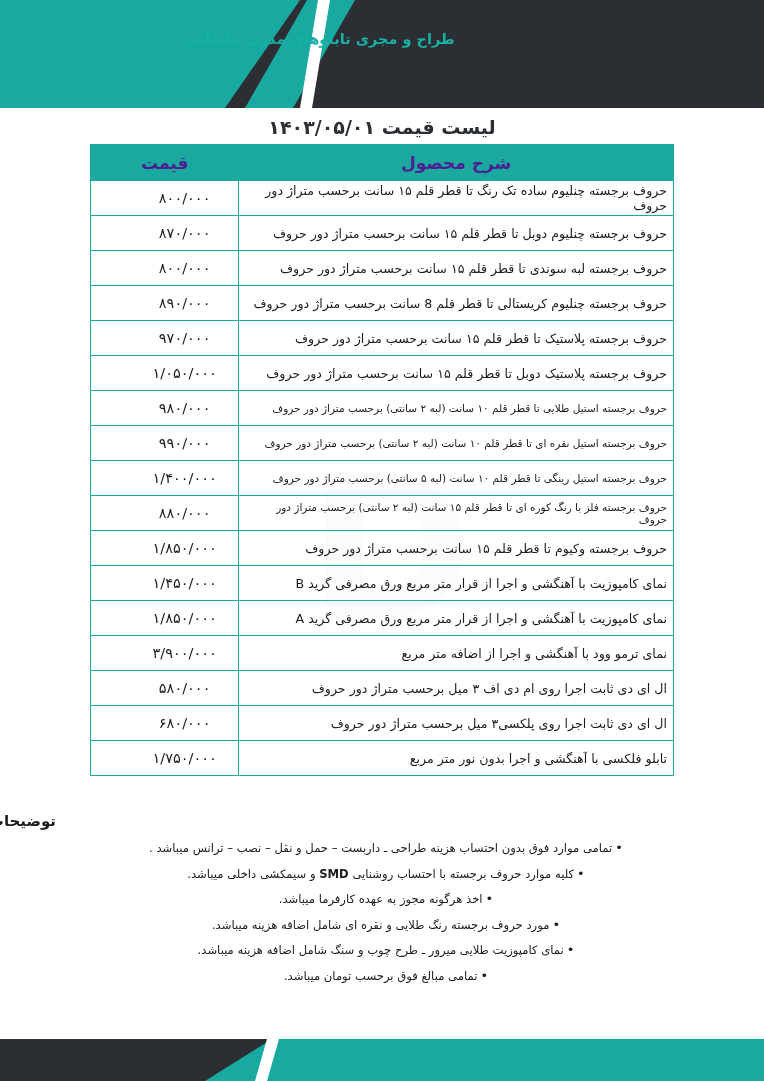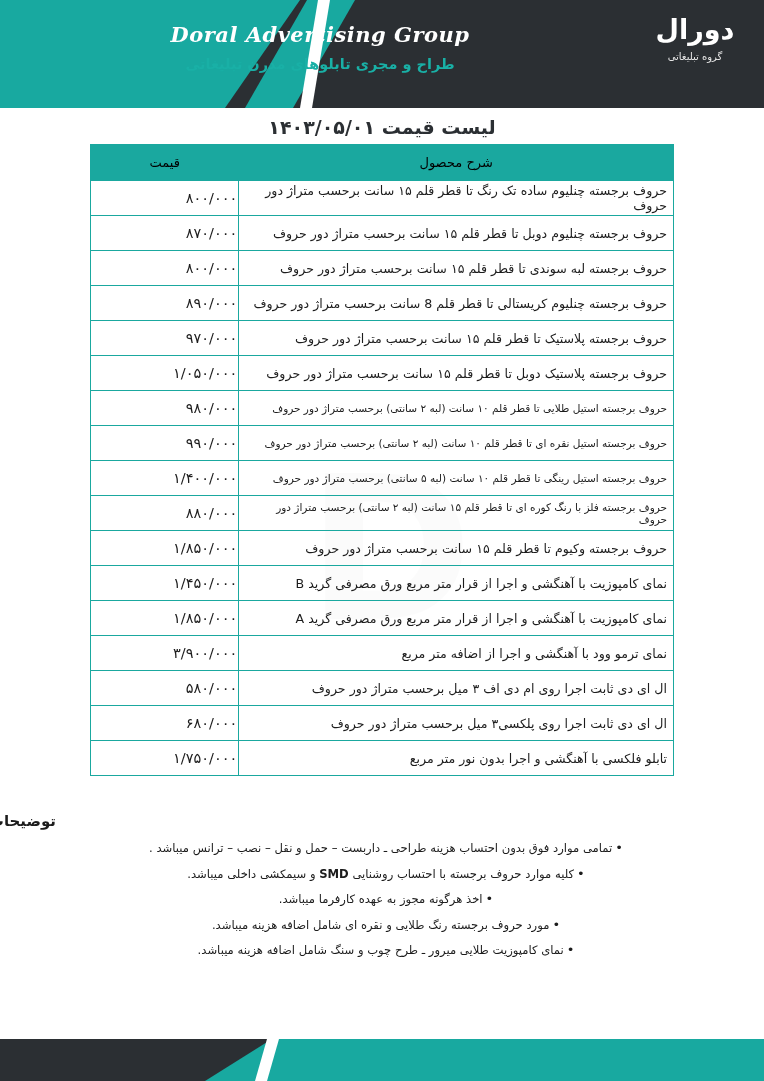--- a/index.html
+++ b/index.html
@@ -135,42 +135,43 @@
     width: 584px;
     z-index: 1;
   }
   table.pricelist {
     border-collapse: collapse;
     width: 584px;
     direction: rtl;
   }
   table.pricelist th {
     background: #1aa89f;
-    color: #000000;
-    font-size: 13px;
-    font-weight: normal;
+    color: #4c1d95;
+    font-size: 17px;
+    font-weight: bold;
     height: 33px;
     border: 1px solid #1aa89f;
   }
   th.th-desc { width: 438px; }
   th.th-price { width: 146px; }
   table.pricelist td {
     border: 1px solid #1aa89f;
     height: 32px;
     color: #1c1c1c;
     background: rgba(255,255,255,0.75);
   }
   td.c-desc {
     font-size: 12.6px;
     padding: 0 6px;
   }
   td.c-desc.small {
     font-size: 10.5px;
   }
   td.c-price {
+    text-align: center;
     font-size: 14.5px;
     letter-spacing: 0.5px;
     padding-left: 41px;
   }
 
   
   .notes {
     position: absolute;
     top: 812px;
     left: 36px;
@@ -240,26 +241,21 @@
 </style>
 </head>
 <body>
 
 <div class="header">
   <div class="hdr-dark"></div>
   <div class="hdr-teal-1"></div>
   <div class="hdr-teal-2"></div>
   <div class="hdr-white-gap"></div>
   <div class="hdr-text">
-    <div class="hdr-en">Doral Advertising Group</div>
     <div class="hdr-fa">طراح و مجری تابلوهای مدرن تبلیغاتی</div>
-  </div>
-  <div class="hdr-logo">
-    <div class="hdr-logo-main">دورال</div>
-    <div class="hdr-logo-sub">گروه تبلیغاتی</div>
   </div>
 </div>
 
 <div class="price-title">لیست قیمت ۱۴۰۳/۰۵/۰۱</div>
 
 <div class="watermark">D</div>
 
 <div class="table-wrap">
   <table class="pricelist">
     <thead>
@@ -342,20 +338,21 @@
 </div>
 
 <div class="notes">
   <div class="notes-title">توضیحات :</div>
   <ul id="notes-list">
       <li>تمامی موارد فوق  بدون احتساب هزینه طراحی ـ داربست – حمل و نقل – نصب – ترانس میباشد .</li>
       <li>کلیه موارد حروف برجسته با احتساب روشنایی  <span class="smd">SMD</span>  و سیمکشی داخلی میباشد.</li>
       <li>اخذ هرگونه مجوز به عهده کارفرما میباشد.</li>
       <li>مورد حروف برجسته رنگ طلایی و نقره ای شامل اضافه هزینه میباشد.</li>
       <li>نمای کامپوزیت طلایی میرور ـ طرح چوب و سنگ شامل اضافه هزینه میباشد.</li>
+      <li>تمامی مبالغ فوق برحسب تومان میباشد.</li>
     </ul>
 </div>
 
 <div class="footer">
   <div class="ftr-dark"></div>
   <div class="ftr-teal"></div>
   <div class="ftr-white"></div>
 </div>
 
 </body></html>

